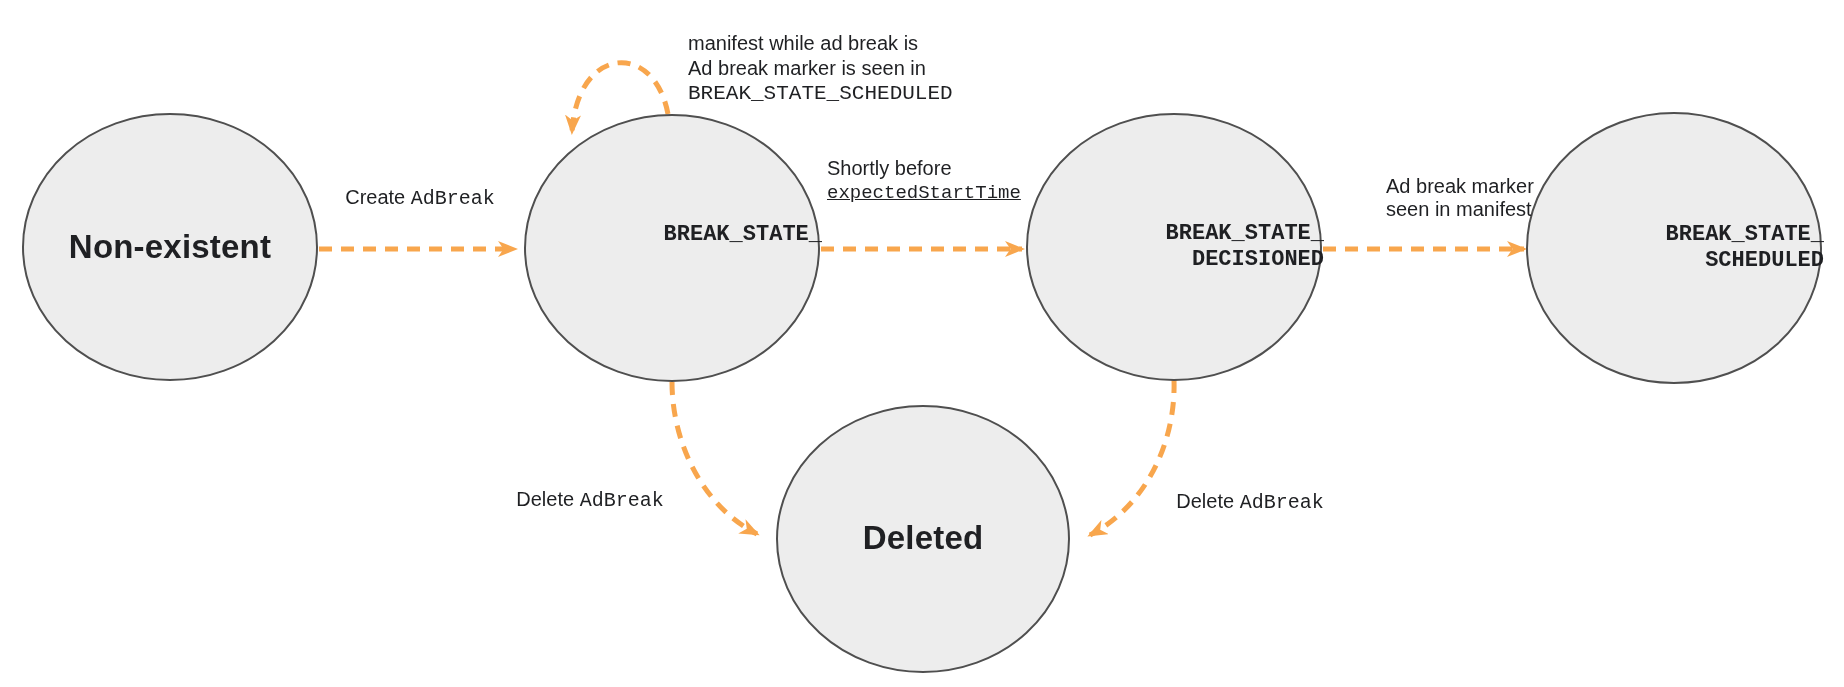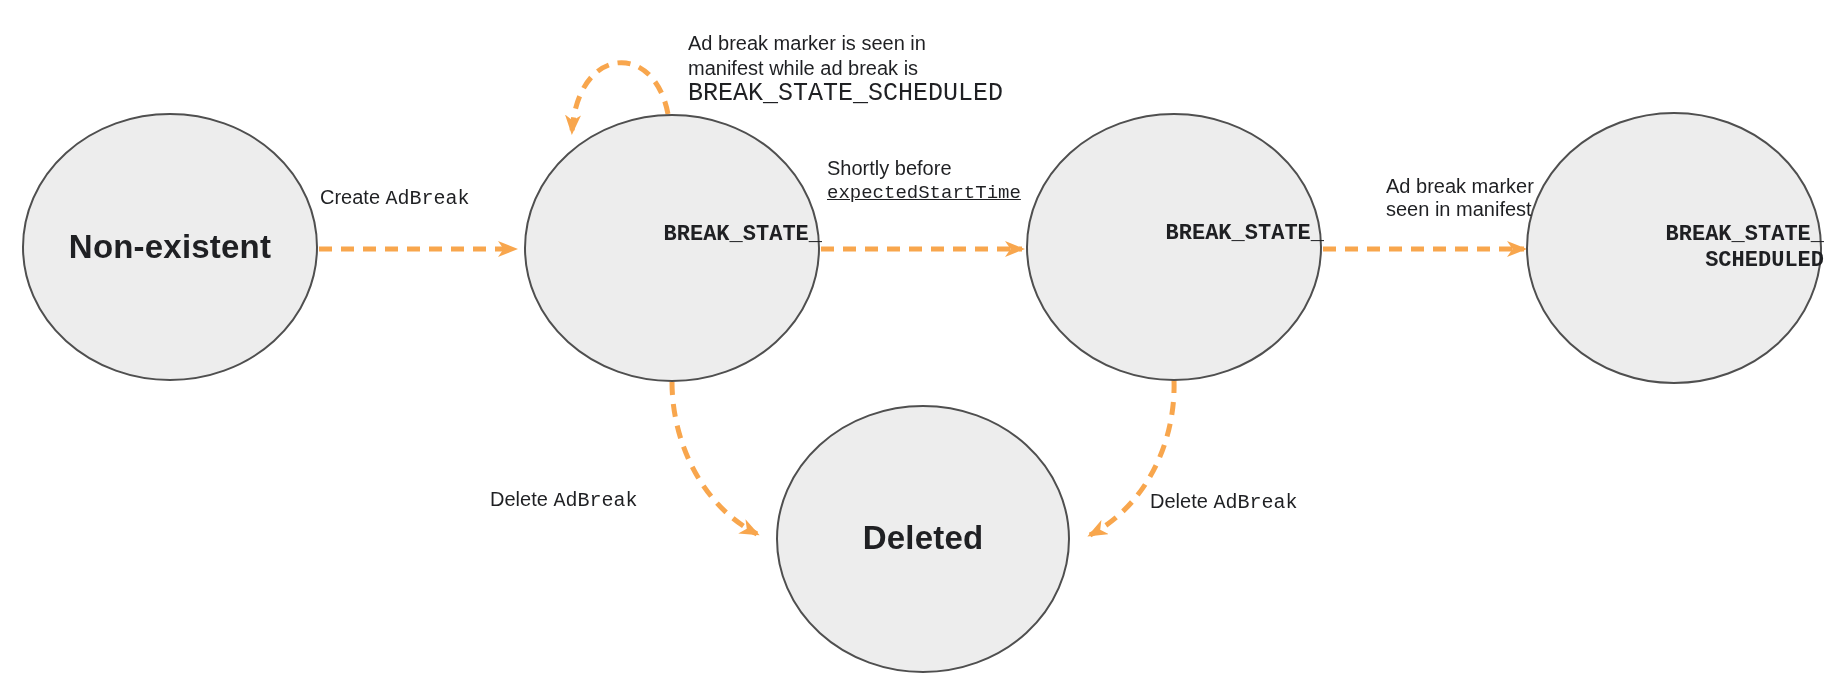--- a/index.html
+++ b/index.html
@@ -15,23 +15,23 @@
   .lbl{position:absolute;font-size:20px;line-height:25px;white-space:nowrap;}
   .lbl .mono, .lbl.mono{font-family:"Liberation Mono","DejaVu Sans Mono",monospace;}
   .node-lbl{
     position:absolute;width:300px;text-align:center;
     font-weight:bold;font-size:33px;line-height:27px;letter-spacing:.2px;
   }
   .node-lbl.mono-node{
     font-family:"Liberation Mono","DejaVu Sans Mono",monospace;
     font-size:22px;line-height:26px;letter-spacing:0;text-align:right;
   }
-  .center{text-align:left;}
+  .center{text-align:center;}
   .code-sm{font-size:19px;text-decoration:underline;}
-  .code-md{font-size:25px;}
+  .code-md{font-size:21px;}
 </style>
 </head>
 <body>
 
 <div class="stage">
 
   <svg width="1844" height="687" viewBox="0 0 1844 687">
     <defs>
       <marker id="arrow" markerUnits="userSpaceOnUse" markerWidth="26" markerHeight="22" refX="17" refY="8" orient="auto">
         <path d="M0,0 L20,8 L0,16 L5.5,8 Z" fill="#F8A64D"></path>
@@ -57,37 +57,38 @@
   </svg>
 
   <div class="node-lbl" style="left:20px;top:233px;">Non-existent</div>
 
   <div class="node-lbl mono-node" style="left:522px;top:222px;">
     <div>BREAK_STATE_</div>
   </div>
 
   <div class="node-lbl mono-node" style="left:1024px;top:221px;">
     <div>BREAK_STATE_</div>
+    <div>DECISIONED</div>
   </div>
 
   <div class="node-lbl mono-node" style="left:1524px;top:222px;">
     <div>BREAK_STATE_</div>
     <div>SCHEDULED</div>
   </div>
 
   <div class="node-lbl" style="left:773px;top:524px;text-align:center;">Deleted</div>
 
   <div class="lbl center" style="left:320px;top:185px;width:200px;">
     <span>Create</span>
     <span class="mono">AdBreak</span>
   </div>
 
   <div class="lbl" style="left:688px;top:31px;">
+    <div>manifest while ad break is</div>
     <div>Ad break marker is seen in</div>
-    <div>manifest while ad break is</div>
     <div class="mono code-md">BREAK_STATE_SCHEDULED</div>
   </div>
 
   <div class="lbl" style="left:827px;top:156px;">
     <div>Shortly before</div>
     <div class="mono code-sm">expectedStartTime</div>
   </div>
 
   <div class="lbl" style="left:1338px;top:175px;line-height:23px;margin-left:48px;">
     <div>Ad break marker</div>

